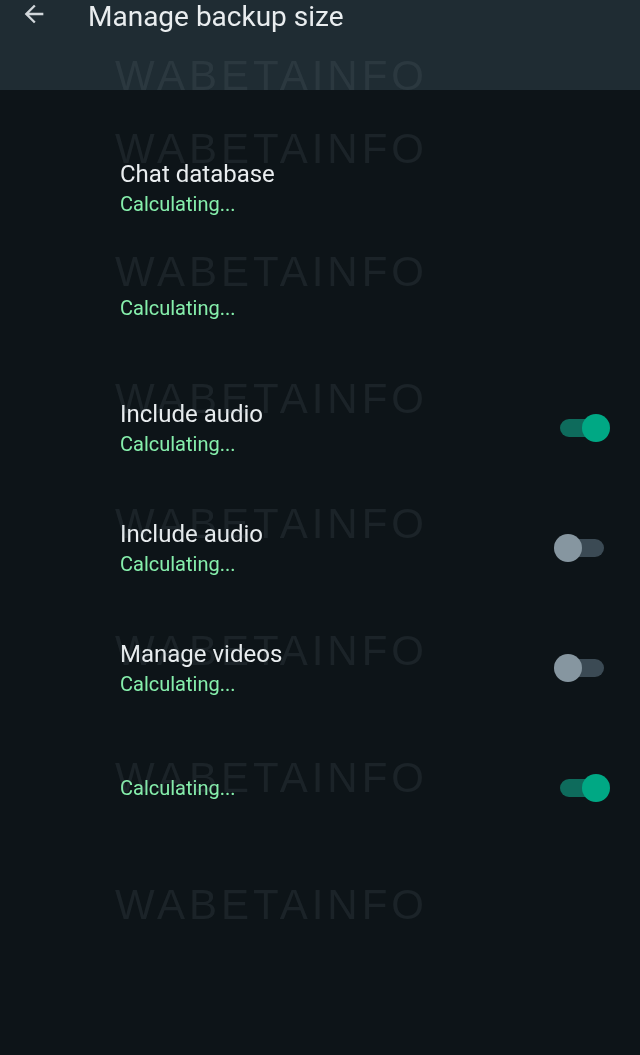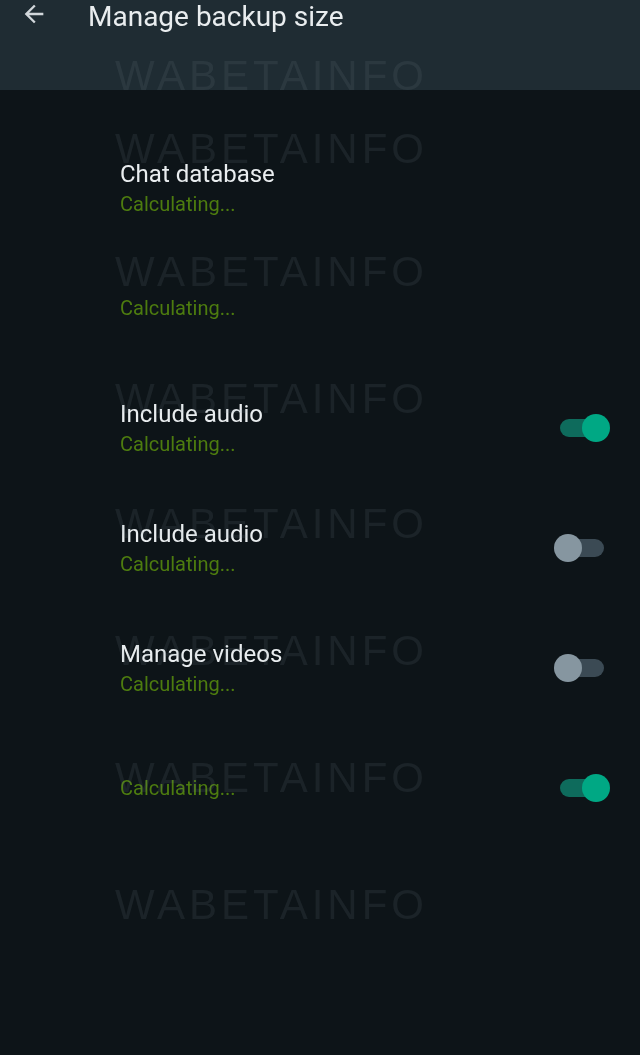--- a/index.html
+++ b/index.html
@@ -55,21 +55,21 @@
     }
     .setting-title {
       font-size: 24px;
       font-weight: 400;
       color: #e9edef;
       margin-bottom: 4px;
     }
     .setting-subtitle {
       font-size: 20px;
       font-weight: 400;
-      color: #4d7c0f;
+      color: #86efac;
     }
     .toggle {
       width: 56px;
       height: 32px;
       position: relative;
       cursor: pointer;
       flex-shrink: 0;
       margin-left: 20px;
     }
     .toggle-track {

